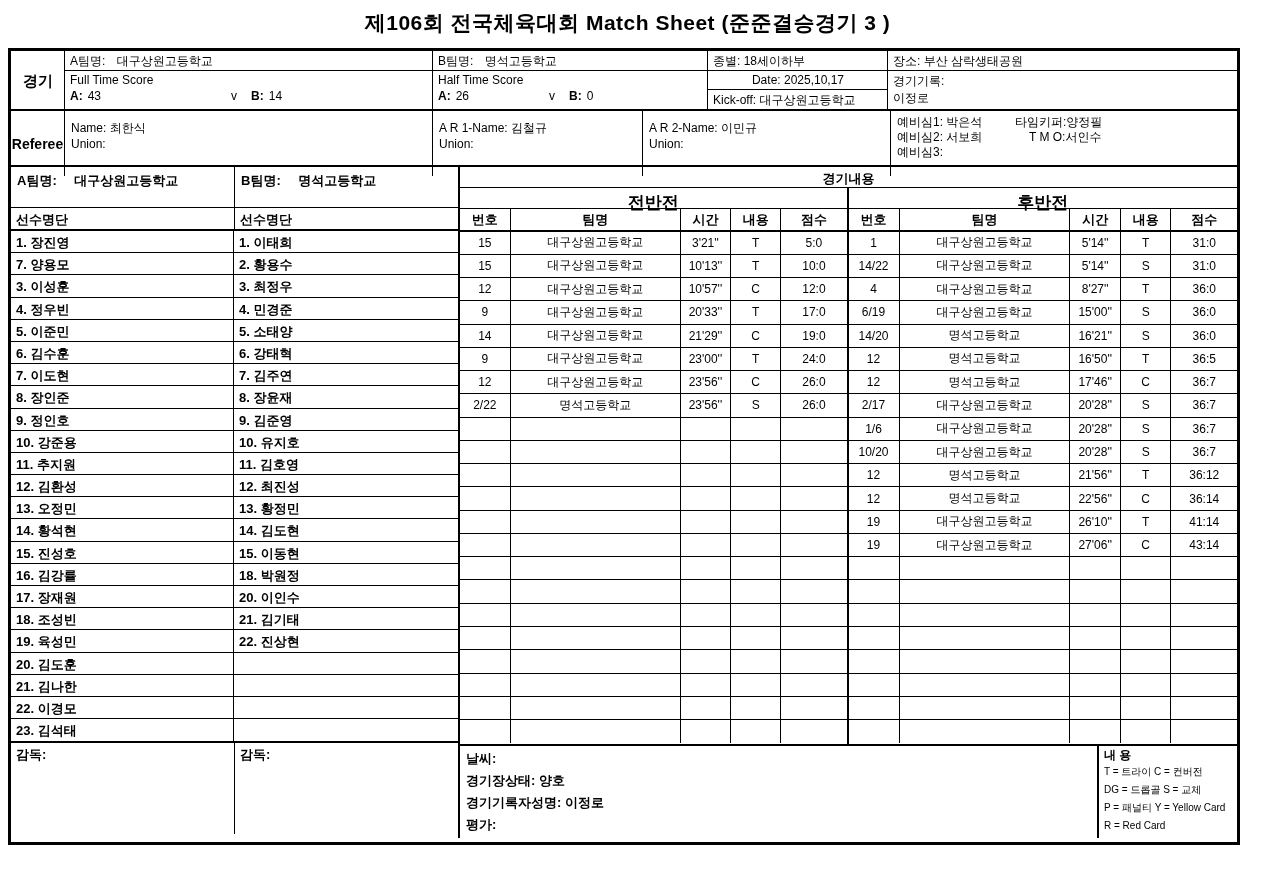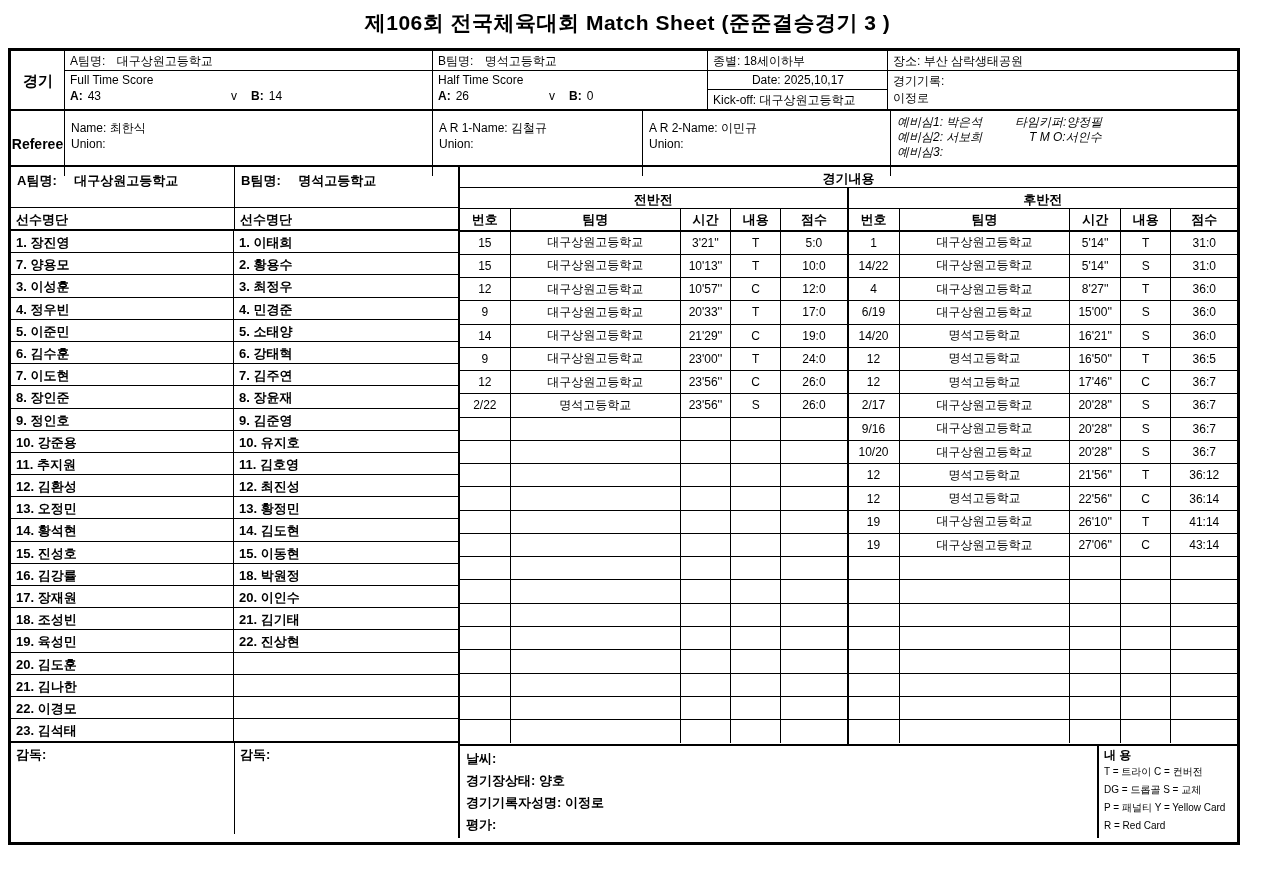--- a/index.html
+++ b/index.html
@@ -32,21 +32,21 @@
   .score-line .sv { margin-left:5px; }
   .gap-a { width:130px; }
   .gap-b { width:14px; }
   .date-cell { text-align:center; }
   
   .ref-block { height:56px; border-bottom:2px solid #000; display:grid;
     grid-template-columns:54px 368px 210px 248px auto; font-size:12px; }
   .ref-label { display:flex; align-items:center; justify-content:center;
     font-size:14px; font-weight:bold; }
   .two-line { padding:9px 4px 0 6px; line-height:16px; }
-  .officials { display:flex; padding:4px 2px 16px 6px; line-height:15px;font-style:italic; }
+  .officials { display:flex; padding:4px 2px 16px 6px; line-height:15px; }
   .officials .oc1 { width:118px; }
   
   .main { display:flex; height:671px; }
   .left-region { width:449px; border-right:2px solid #000; display:flex; flex-direction:column; }
   .team-headers { height:41px; border-bottom:1px solid #000; display:flex; }
   .team-headers .th-cell { padding:5px 0 0 6px; font-size:13px; font-weight:bold; }
   .th-a { width:224px; border-right:1px solid #000; }
   .th-b { flex:1; }
   .th-cell .tname { margin-left:14px; }
   .roster-label-row { height:23px; border-bottom:2px solid #000; display:flex;
@@ -64,21 +64,21 @@
   .coach-b { flex:1; }
   .coach-cell { padding:3px 0 0 5px; font-size:13px; font-weight:bold; }
   
   .right-region { flex:1; display:flex; flex-direction:column; }
   .content-title { height:21px; border-bottom:1px solid #000; text-align:center;
     font-size:13px; font-weight:bold; padding-top:3px; }
   .halves { height:556px; display:flex; }
   .half { width:50%; display:flex; flex-direction:column; }
   .half.first { border-right:2px solid #000; }
   .half-label { height:21px; border-bottom:1px solid #000; text-align:center;
-    font-size:13px; font-weight:bold; padding-top:3px; }
+    font-size:17px; font-weight:bold; padding-top:3px; }
   table.match-table { width:100%; height:534px; border-collapse:collapse; table-layout:fixed;padding-left:28px; }
   .match-table td { border-right:1px solid #000; border-bottom:1px solid #000;
     text-align:center; font-size:12px; overflow:hidden; white-space:nowrap; padding:0 1px; }
   .match-table td:last-child { border-right:none; }
   .match-table thead td { height:22px; font-size:13px; font-weight:bold; border-bottom:2px solid #000; }
   .match-table tbody tr { height:23.2px; }
   .match-table tbody tr:last-child td { border-bottom:none; }
   .content-footer { height:94px; border-top:2px solid #000; display:flex; }
   .footer-info { flex:1; padding:2px 0 0 6px; font-size:13px; font-weight:bold; line-height:22px; }
   .legend { width:140px; border-left:2px solid #000; padding:2px 0 0 5px; }
@@ -526,21 +526,21 @@
 
                   <tr>
                     <td>2/17</td>
                     <td>대구상원고등학교</td>
                     <td>20'28''</td>
                     <td>S</td>
                     <td>36:7</td>
                   </tr>
 
                   <tr>
-                    <td>9/16</td>
+                    <td>1/6</td>
                     <td>대구상원고등학교</td>
                     <td>20'28''</td>
                     <td>S</td>
                     <td>36:7</td>
                   </tr>
 
                   <tr>
                     <td>10/20</td>
                     <td>대구상원고등학교</td>
                     <td>20'28''</td>

